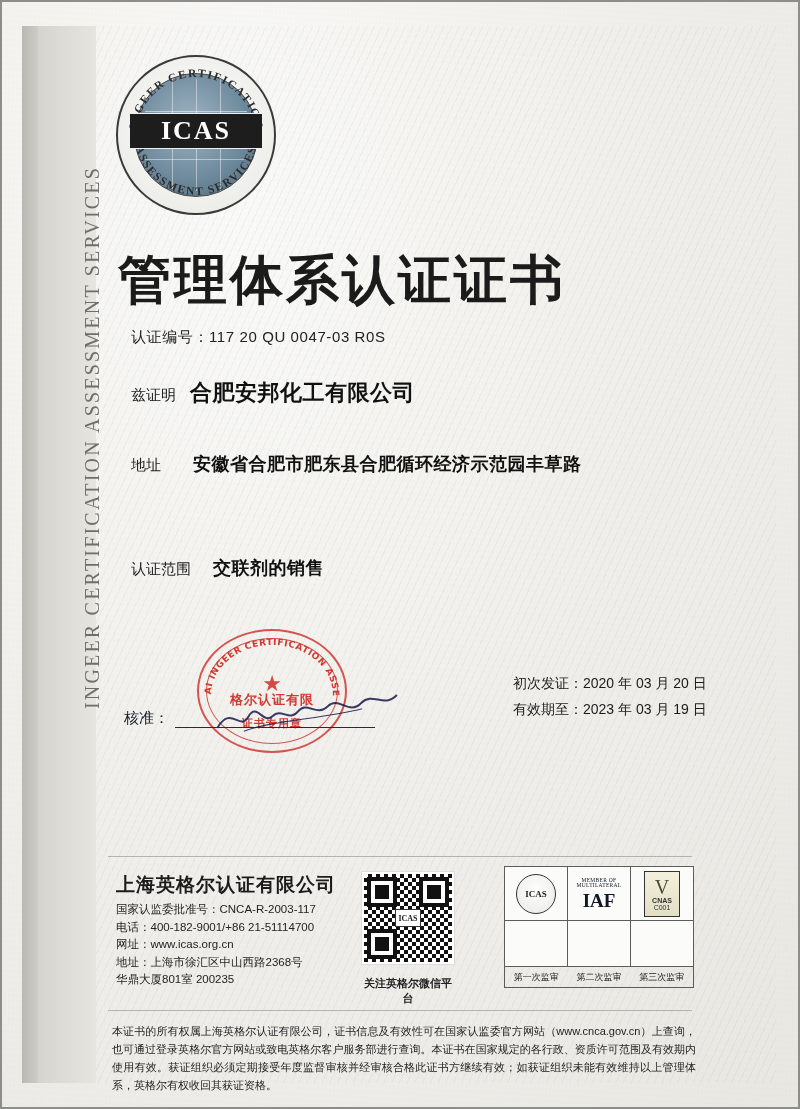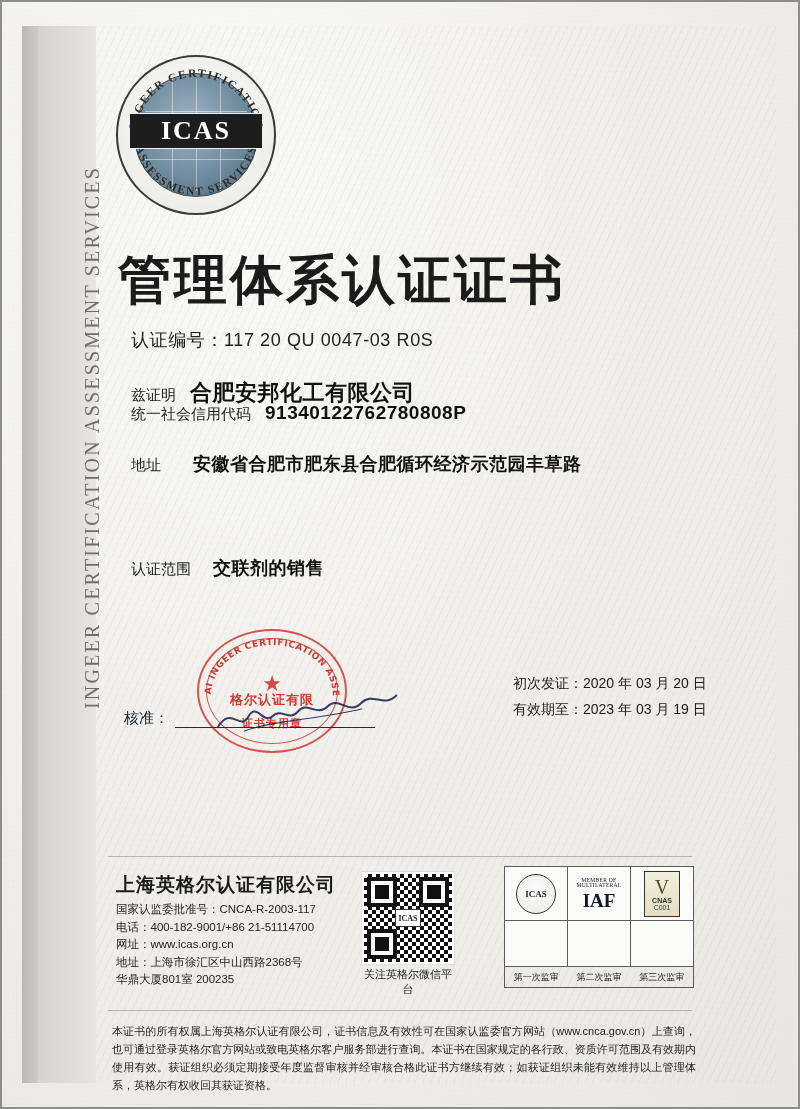--- a/index.html
+++ b/index.html
@@ -178,21 +178,21 @@
     font-weight: bold;
     font-size: 53px;
     letter-spacing: 3px;
     color: #1b1b1b;
     white-space: nowrap;
   }
   .cert-no {
     position: absolute;
     left: 131px;
     top: 328px;
-    font-size: 18px;
+    font-size: 15px;
     color: #222;
     letter-spacing: .6px;
     white-space: nowrap;
   }
   .row {
     position: absolute;
     left: 131px;
     font-size: 15px;
     color: #1b1b1b;
     white-space: nowrap;
@@ -367,23 +367,24 @@
     border: 1px solid #333;
     font-size: 8px;
     display: flex;
     align-items: center;
     justify-content: center;
     font-weight: bold;
     color: #222;
     font-family: "Liberation Serif", serif;
   }
   .qr-caption {
-    margin-top: 3px;
+    margin-top: 12px;
     font-size: 11px;
     color: #222;
+    font-weight: bold;
   }
   
   .marks {
     position: absolute;
     left: 504px;
     top: 866px;
     width: 190px;
     border: 1px solid #5c5c5c;
     box-sizing: border-box;
   }
@@ -521,23 +522,20 @@
   <div class="title-cn">管理体系认证证书</div>
 
   <div class="cert-no">
     <span>认证编号：</span><span>117 20 QU 0047-03 R0S</span>
   </div>
 
   <div class="row r1">
     <span class="lbl" style="margin-right:14px">兹证明</span><span class="val">合肥安邦化工有限公司</span>
   </div>
 
-  <div class="row r2">
-    <span class="lbl" style="margin-right:14px">统一社会信用代码</span><span class="val">91340122762780808P</span>
-  </div>
 
   <div class="row r3">
     <span class="lbl" style="margin-right:32px">地址</span><span class="val">安徽省合肥市肥东县合肥循环经济示范园丰草路</span>
   </div>
 
 
   <div class="row r5">
     <span class="lbl" style="margin-right:22px">认证范围</span><span class="val">交联剂的销售</span>
   </div>
 

